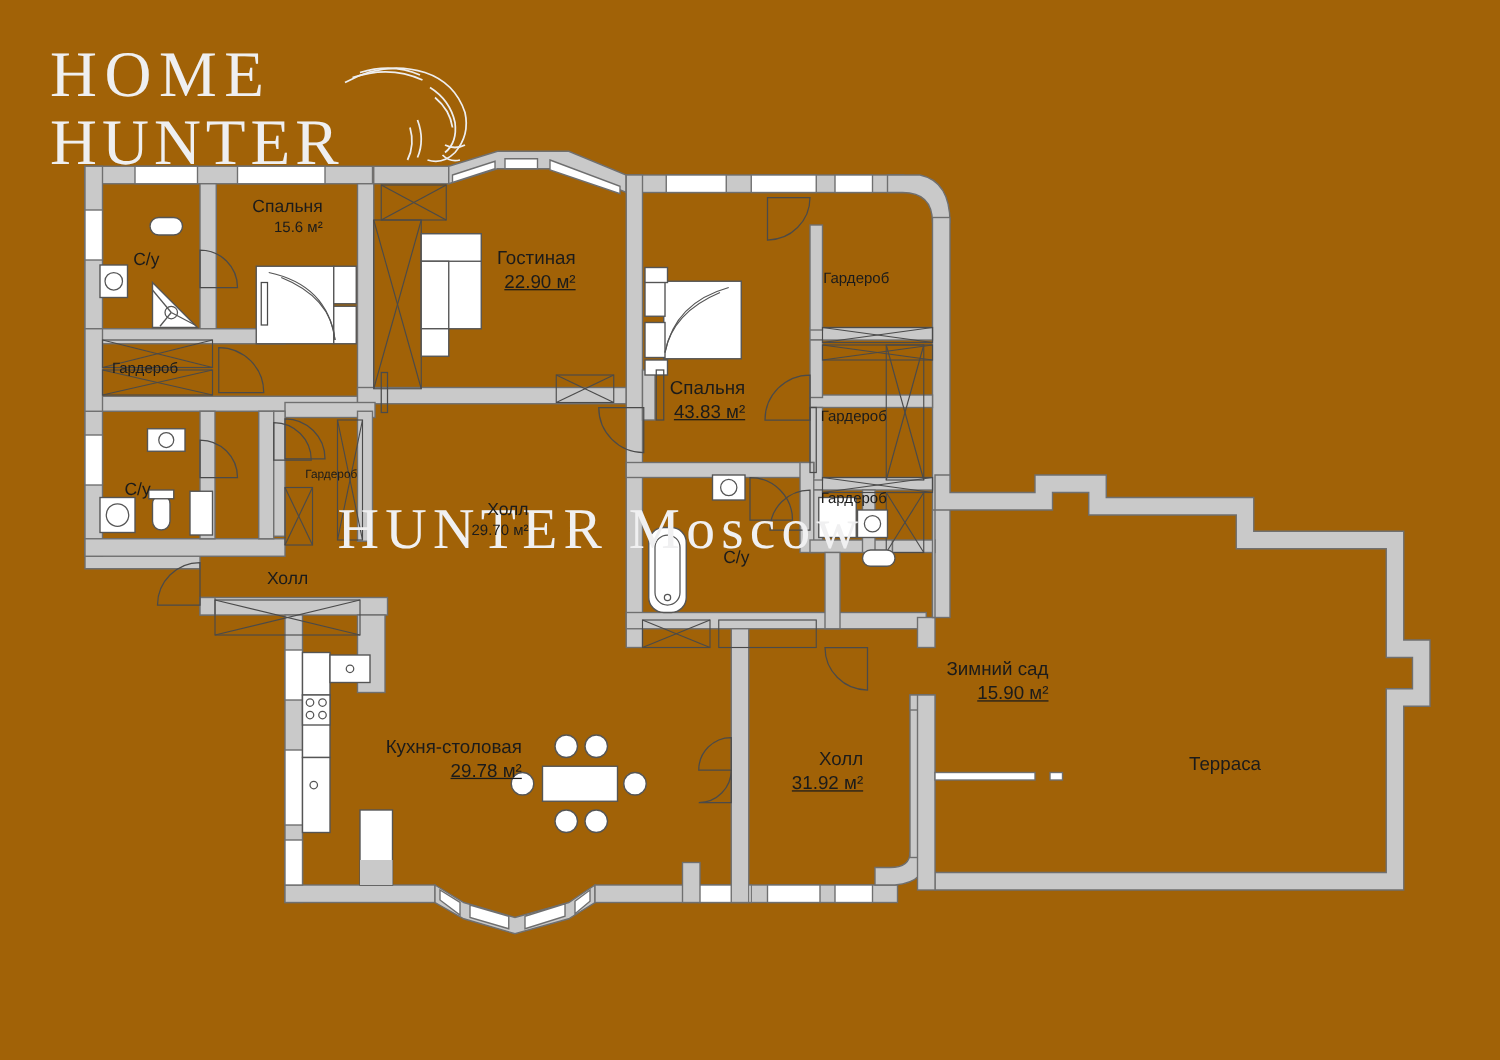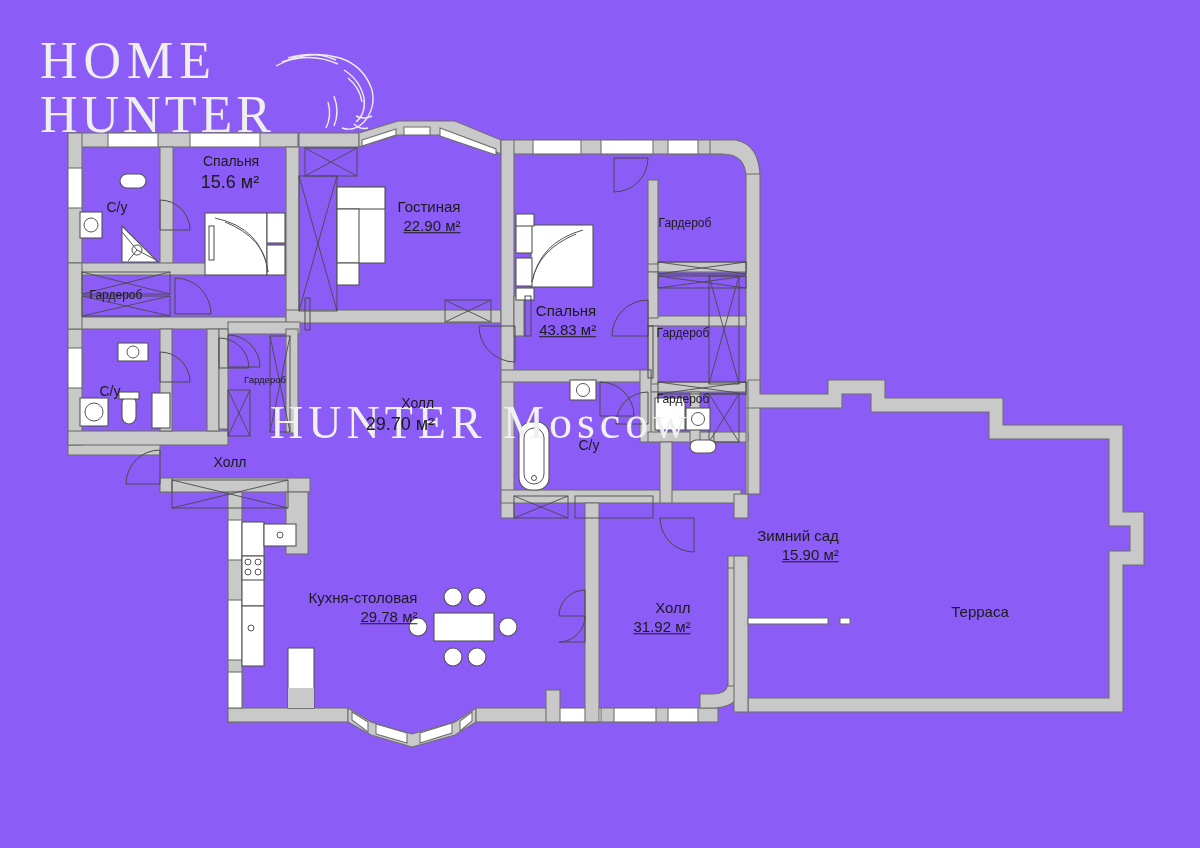--- a/index.html
+++ b/index.html
@@ -7,21 +7,21 @@
     padding: 0;
     background: #ffffff;
   }
   body {
     font-family: "Liberation Sans", sans-serif;
   }
   #plan-root {
     position: relative;
     width: 1200px;
     height: 848px;
-    background: #8b5cf6;
+    background: #a16207;
     overflow: hidden;
   }
   #plan-svg {
     position: absolute;
     left: 0;
     top: 0;
     width: 1200px;
     height: 848px;
   }
   .room-label {
@@ -32,21 +32,21 @@
     line-height: 1.25;
     white-space: nowrap;
     pointer-events: none;
     transform: translate(-50%, -50%);
   }
   .room-label .rl-name { display: block; }
   .room-label .rl-area { display: block; }
   .sz-lg .rl-name { font-size: 15px; }
   .sz-lg .rl-area { font-size: 15px; text-decoration: underline; }
   .sz-md .rl-name { font-size: 14px; }
-  .sz-md .rl-area { font-size: 18px; }
+  .sz-md .rl-area { font-size: 12px; }
   .sz-sm .rl-name { font-size: 12px; }
   .sz-xs .rl-name { font-size: 9.5px; }
 
   
   .wm {
     position: absolute;
     pointer-events: none;
     user-select: none;
     color: #ececed;
   }

